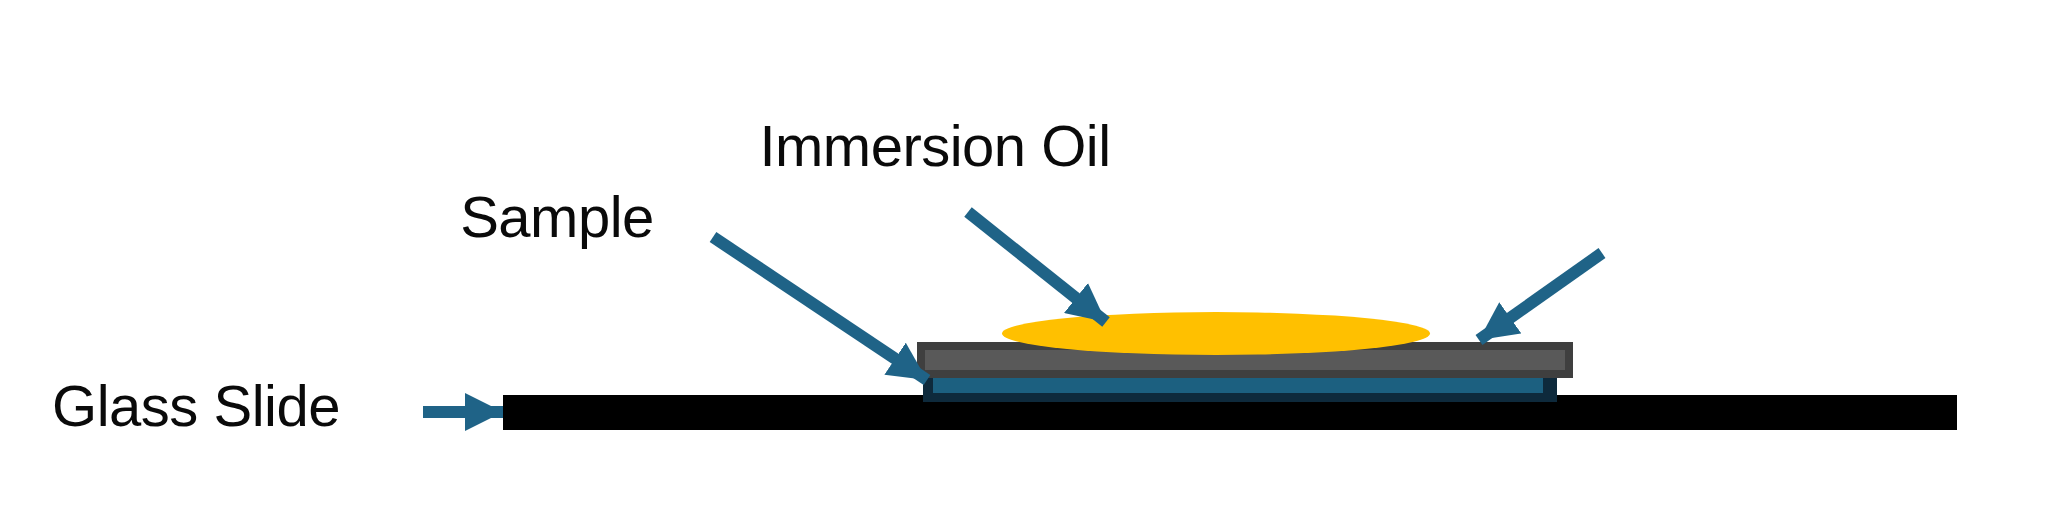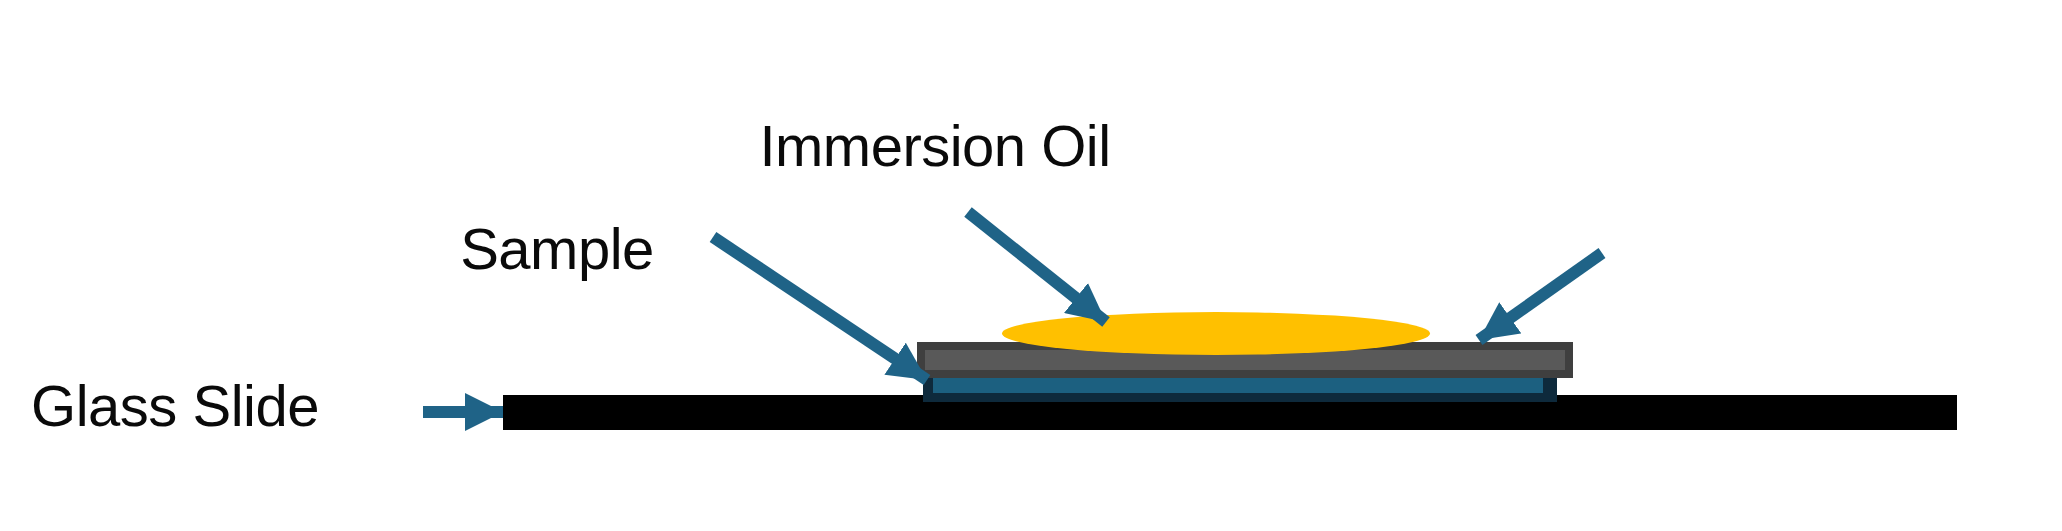--- a/index.html
+++ b/index.html
@@ -61,22 +61,22 @@
     transform: translateX(-50%);
     white-space: nowrap;
     font-size: 58px;
     letter-spacing: -0.5px;
     line-height: 1;
     color: #0A0A0A;
     z-index: 5;
   }
   .label-oil    { left: 935px;  top: 117px; }
   .label-cover  { left: 1553px; top: 157px; }
-  .label-sample { left: 557px;  top: 220px; }
-  .label-slide  { left: 175px;  top: 377px; }
+  .label-sample { left: 557px;  top: 188px; }
+  .label-slide  { left: 196px;  top: 377px; }
 
   .arrows {
     position: absolute;
     left: 0; top: 0;
     width: 2062px; height: 531px;
     z-index: 6;
     pointer-events: none;
   }
   .arrow-line {
     stroke: #1F6387;

